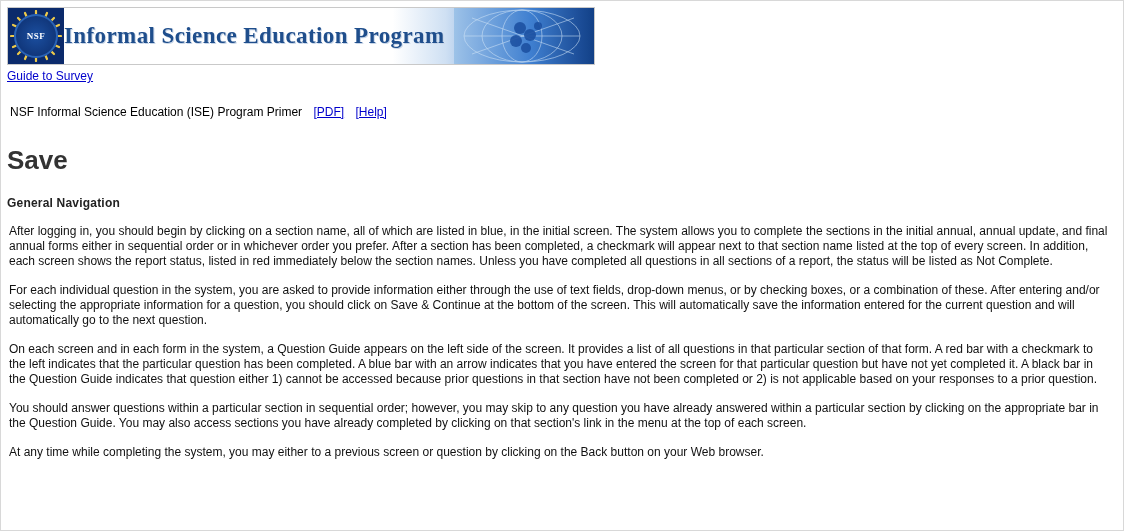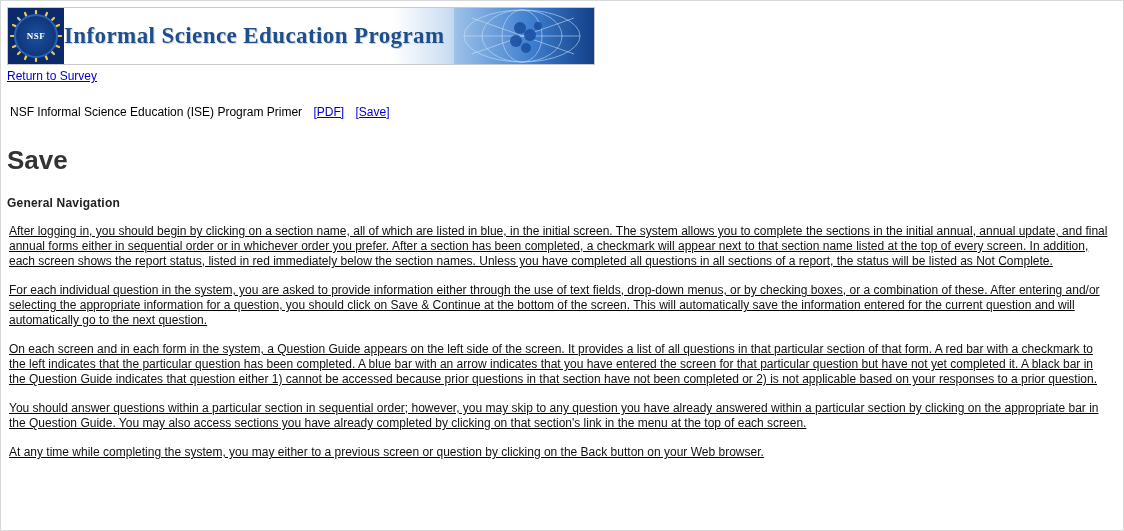--- a/index.html
+++ b/index.html
@@ -129,21 +129,20 @@
   h2.subhead {
     margin: 20px 0 0 6px;
     font-size: 12px;
     font-weight: bold;
     color: #222222;
     letter-spacing: .2px;
   }
   .body-copy {
     margin: 14px 8px 0 8px;
     width: 1102px;
-    text-decoration: underline;
   }
   .body-copy p {
     margin: 0 0 14px 0;
     font-size: 12px;
     line-height: 15px;
     color: #111111;
     text-align: left;
   }
 </style>
 </head>
@@ -199,27 +198,27 @@
           <circle cx="76" cy="27" r="6"></circle>
           <circle cx="62" cy="33" r="6"></circle>
           <circle cx="72" cy="40" r="5"></circle>
           <circle cx="84" cy="18" r="4"></circle>
         </g>
       </svg>
     </div>
   </div>
 
   <div class="return-line">
-    <a class="link" href="#">Return to Survey</a>
+    <a class="link" href="#">Guide to Survey</a>
   </div>
 
   <div class="primer-line">
     <span>NSF Informal Science Education (ISE) Program Primer</span>
     <a class="link fmt" href="#">[PDF]</a>
-    <a class="link fmt" href="#">[Save]</a>
+    <a class="link fmt" href="#">[Help]</a>
   </div>
 
   <h1 class="help">Save</h1>
   <h2 class="subhead">General Navigation</h2>
 
   <div class="body-copy">
     <p>After logging in, you should begin by clicking on a section name, all of which are listed in blue, in the initial screen. The system allows you to complete the sections in the initial annual, annual update, and final annual forms either in sequential order or in whichever order you prefer. After a section has been completed, a checkmark will appear next to that section name listed at the top of every screen. In addition, each screen shows the report status, listed in red immediately below the section names. Unless you have completed all questions in all sections of a report, the status will be listed as Not Complete.</p>
     <p>For each individual question in the system, you are asked to provide information either through the use of text fields, drop-down menus, or by checking boxes, or a combination of these. After entering and/or selecting the appropriate information for a question, you should click on Save &amp; Continue at the bottom of the screen. This will automatically save the information entered for the current question and will automatically go to the next question.</p>
     <p>On each screen and in each form in the system, a Question Guide appears on the left side of the screen. It provides a list of all questions in that particular section of that form. A red bar with a checkmark to the left indicates that the particular question has been completed. A blue bar with an arrow indicates that you have entered the screen for that particular question but have not yet completed it. A black bar in the Question Guide indicates that question either 1) cannot be accessed because prior questions in that section have not been completed or 2) is not applicable based on your responses to a prior question.</p>
     <p>You should answer questions within a particular section in sequential order; however, you may skip to any question you have already answered within a particular section by clicking on the appropriate bar in the Question Guide. You may also access sections you have already completed by clicking on that section's link in the menu at the top of each screen.</p>

